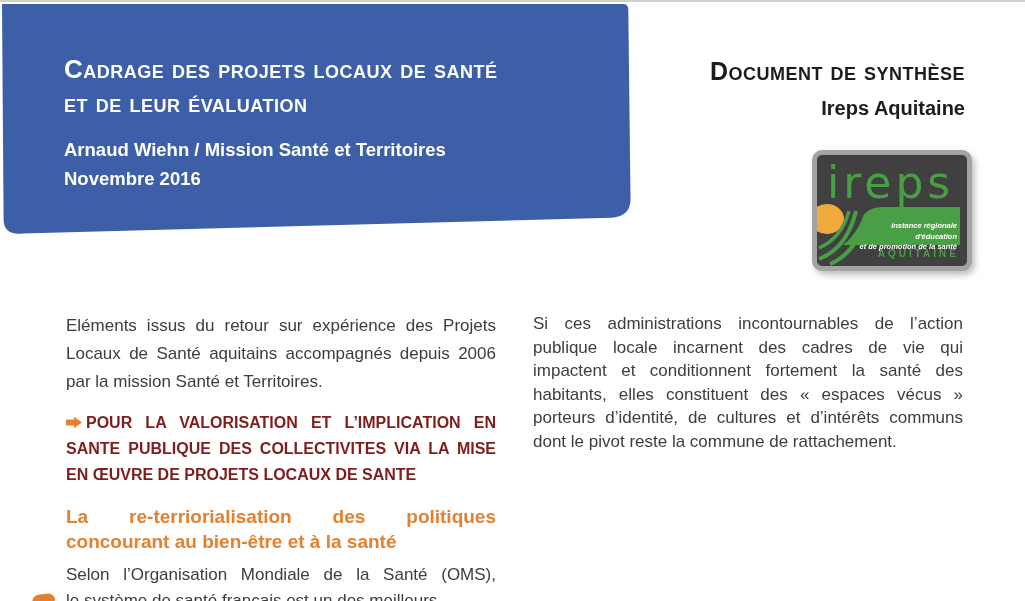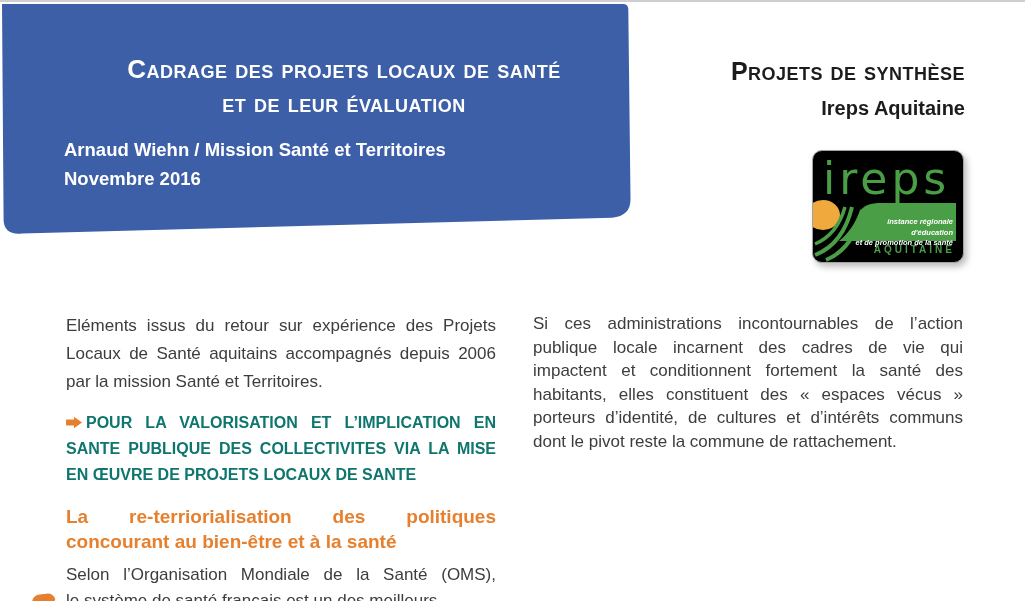--- a/index.html
+++ b/index.html
@@ -13,34 +13,33 @@
   .top-frame-line { position: absolute; top: 0; left: 0; width: 1025px; height: 2px; background: #cfcfcf; }
 
   
   .banner-svg { position: absolute; top: 0; left: 0; }
   .banner-text { position: absolute; left: 64px; top: 52px; width: 560px; color: #ffffff; }
   .banner-title {
     font-variant: small-caps;
     font-weight: bold;
     font-size: 26px; line-height: 34px;
     letter-spacing: 0.5px;
-    text-align: center;
   }
   .banner-author { font-weight: bold; font-size: 18.5px; line-height: 23px; margin-top: 18px; }
   .banner-date   { font-weight: bold; font-size: 18.5px; line-height: 23px; margin-top: 6px; }
 
   
   .header-right { position: absolute; top: 56px; right: 60px; text-align: right; color: #1c1c1c; }
   .doc-type { font-variant: small-caps; font-weight: bold; font-size: 25px; line-height: 30px; letter-spacing: 0.5px; }
   .org-name { font-weight: bold; font-size: 20px; line-height: 24px; margin-top: 10px; }
 
   
   .logo-card {
     position: absolute; left: 812px; top: 150px; width: 150px; height: 111px;
-    background: #000000; border: 1px solid #a3a3a3; border-radius: 10px;
+    background: #404040; border: 5px solid #a3a3a3; border-radius: 10px;
     box-shadow: 3px 4px 6px rgba(110,110,110,0.45);
     overflow: hidden;
   }
   .logo-shapes { position: absolute; top: 0; left: 0; }
   .logo-word {
     position: absolute; left: 10px; top: 0px;
     font-family: "DejaVu Sans", sans-serif;
     font-size: 44px; line-height: 56px; letter-spacing: 4px;
     color: #4A9E45;
   }
@@ -52,21 +51,21 @@
   
   .col { position: absolute; top: 312px; color: #3d3d3d; font-size: 17px; text-align: justify; }
   .col-left  { left: 66px;  width: 430px; }
   .col-right { left: 533px; width: 430px; }
 
   .col-left p, .col-left h3, .col-right p, .col-right h3 { margin: 0; padding: 0; }
 
   .intro { line-height: 28px; }
   .section-heading {
     margin-top: 14px !important;
-    color: #0f766e; font-weight: bold; font-size: 16px; line-height: 26px;
+    color: #7f1d1d; font-weight: bold; font-size: 16px; line-height: 26px;
   }
   .arrow-svg { display: inline-block; vertical-align: -1px; margin-right: 4px; }
   .subheading { color: #E6802E; font-weight: bold; }
   .sub-left  { margin-top: 16px !important; font-size: 19px; line-height: 25px; }
   .sub-right { font-size: 18.5px; line-height: 26px; }
   .body-par-left { margin-top: 8px !important; line-height: 26px; }
   .force-justify { text-align-last: justify; }
   .par-right-1 { margin-top: 8px !important; line-height: 23.5px; }
   .par-right-2 { line-height: 23.5px; }
 
@@ -89,21 +88,21 @@
   </svg>
 
   <div class="banner-text">
     <div class="banner-title">Cadrage des projets locaux de santé</div>
     <div class="banner-title">et de leur évaluation</div>
     <div class="banner-author">Arnaud Wiehn / Mission Santé et Territoires</div>
     <div class="banner-date">Novembre 2016</div>
   </div>
 
   <div class="header-right">
-    <div class="doc-type">Projets de synthèse</div>
+    <div class="doc-type">Document de synthèse</div>
     <div class="org-name">Ireps Aquitaine</div>
   </div>
 
   <div class="logo-card">
     <svg class="logo-shapes" width="150" height="111" viewBox="0 0 150 111" aria-hidden="true">
       <ellipse cx="10" cy="64" rx="17" ry="15" fill="#F0A93C"></ellipse>
       <path d="M143 52 L143 90 L26 90 C36 82 42 72 46 62 C50 54 58 52 68 52 Z" fill="#4A9E45"></path>
       <path d="M 2 104 C 20 97 33 81 39 56" fill="none" stroke-width="4" stroke="#4A9E45"></path>
       <path d="M 2 93 C 16 87 27 74 32 56" fill="none" stroke-width="3.5" stroke="#4A9E45"></path>
       <path d="M 13 109 C 30 102 43 87 49 59" fill="none" stroke-width="4" stroke="#4A9E45"></path>

